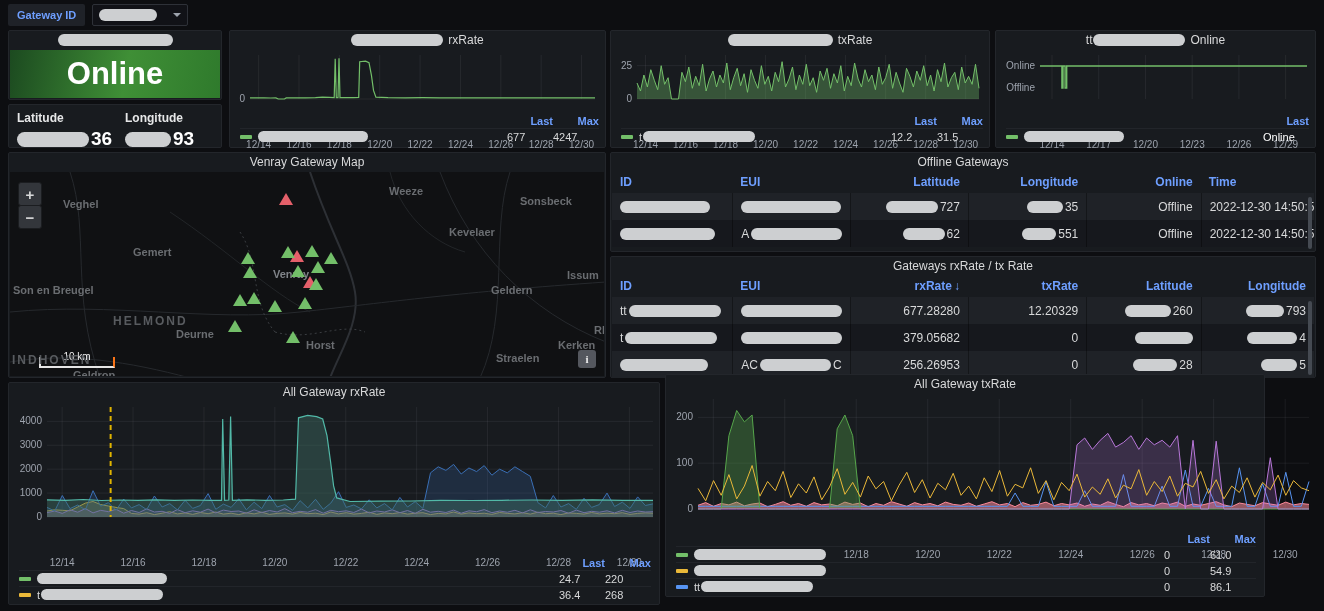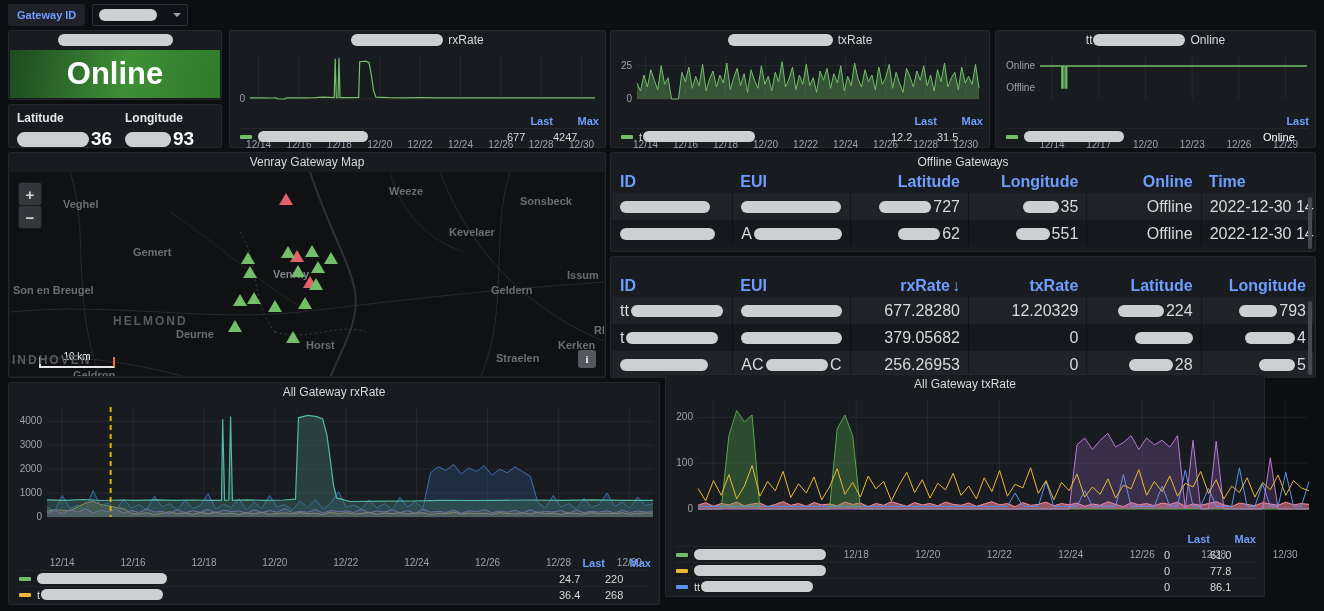--- a/index.html
+++ b/index.html
@@ -36,21 +36,21 @@
   .lg-head{display:flex;align-items:center;height:13px;margin-bottom:1px;}
   .lg-col{width:46px;text-align:right;color:#6e9fff;font-weight:700;}
   .lg-row{display:flex;align-items:center;height:15px;border-top:1px solid rgba(204,204,220,0.06);}
   .lg-swatch{width:12px;height:4px;border-radius:1px;margin-right:6px;flex:none;}
   .lg-prefix{color:#d8d9da;margin-right:1px;}
   .lg-spacer{flex:1;}
   .lg-val{width:46px;text-align:left;color:#d8d9da;}
   .lg-val.white{color:#ffffff;}
   .legend .blob{height:11px;}
   
-  .tbl{position:absolute;left:1px;right:1px;font-size:16px;}
+  .tbl{position:absolute;left:1px;right:1px;font-size:12px;}
   .trow{display:flex;}
   .tcell{box-sizing:border-box;padding:0 8px;display:flex;align-items:center;gap:2px;overflow:hidden;white-space:nowrap;}
   .tcell.r{justify-content:flex-end;}
   .thead .tcell{color:#6e9fff;font-weight:700;height:22px;}
   .tdata .tcell{height:27px;border-left:1px solid rgba(0,0,0,0.35);}
   .tdata .tcell:first-child{border-left:none;}
   .tdata.odd{background:#1f2227;}
   .tdata.even{background:#16181d;}
   .scrollthumb{position:absolute;width:4px;background:#454a52;border-radius:2px;}
   
@@ -324,20 +324,21 @@
         </div>
         <div class="tcell" style="width: 114px;">
           <span>2022-12-30 14:50:59...</span>
         </div>
       </div>
     </div>
   <div class="scrollthumb" style="right:3px;top:44px;height:52px"></div>
 </div>
 
 <div class="panel" style="left:610px;top:256px;width:706px;height:122px">
+  <div class="ptitle">Gateways rxRate / tx Rate</div>
   <div class="tbl" style="top:18px">
       <div class="trow thead">
         <div class="tcell" style="width: 121px;">
           <span>ID</span>
         </div>
         <div class="tcell" style="width: 118px;">
           <span>EUI</span>
         </div>
         <div class="tcell r" style="width: 119px;">
           <span>rxRate</span>
@@ -362,21 +363,21 @@
           <span class="blob" style="width: 108px;"></span>
         </div>
         <div class="tcell r" style="width: 119px;">
           <span>677.28280</span>
         </div>
         <div class="tcell r" style="width: 119px;">
           <span>12.20329</span>
         </div>
         <div class="tcell r" style="width: 115px;">
           <span class="blob" style="width: 46px;"></span>
-          <span>224</span>
+          <span>260</span>
         </div>
         <div class="tcell r" style="width: 114px;">
           <span class="blob" style="width: 38px;"></span>
           <span>793</span>
         </div>
       </div>
       <div class="trow tdata even">
         <div class="tcell" style="width: 121px;">
           <span>t</span>
           <span class="blob" style="width: 92px;"></span>
@@ -542,21 +543,21 @@
         <span class="blob" style="width: 132px;"></span>
         <span class="lg-spacer"></span>
         <span class="lg-val">0</span>
         <span class="lg-val">61.0</span>
       </div>
       <div class="lg-row">
         <span class="lg-swatch" style="background: rgb(234, 184, 57);"></span>
         <span class="blob" style="width: 132px;"></span>
         <span class="lg-spacer"></span>
         <span class="lg-val">0</span>
-        <span class="lg-val">77.8</span>
+        <span class="lg-val">54.9</span>
       </div>
       <div class="lg-row">
         <span class="lg-swatch" style="background: rgb(87, 148, 242);"></span>
         <span class="lg-prefix">tt</span>
         <span class="blob" style="width: 112px;"></span>
         <span class="lg-spacer"></span>
         <span class="lg-val">0</span>
         <span class="lg-val">86.1</span>
       </div>
     </div>

